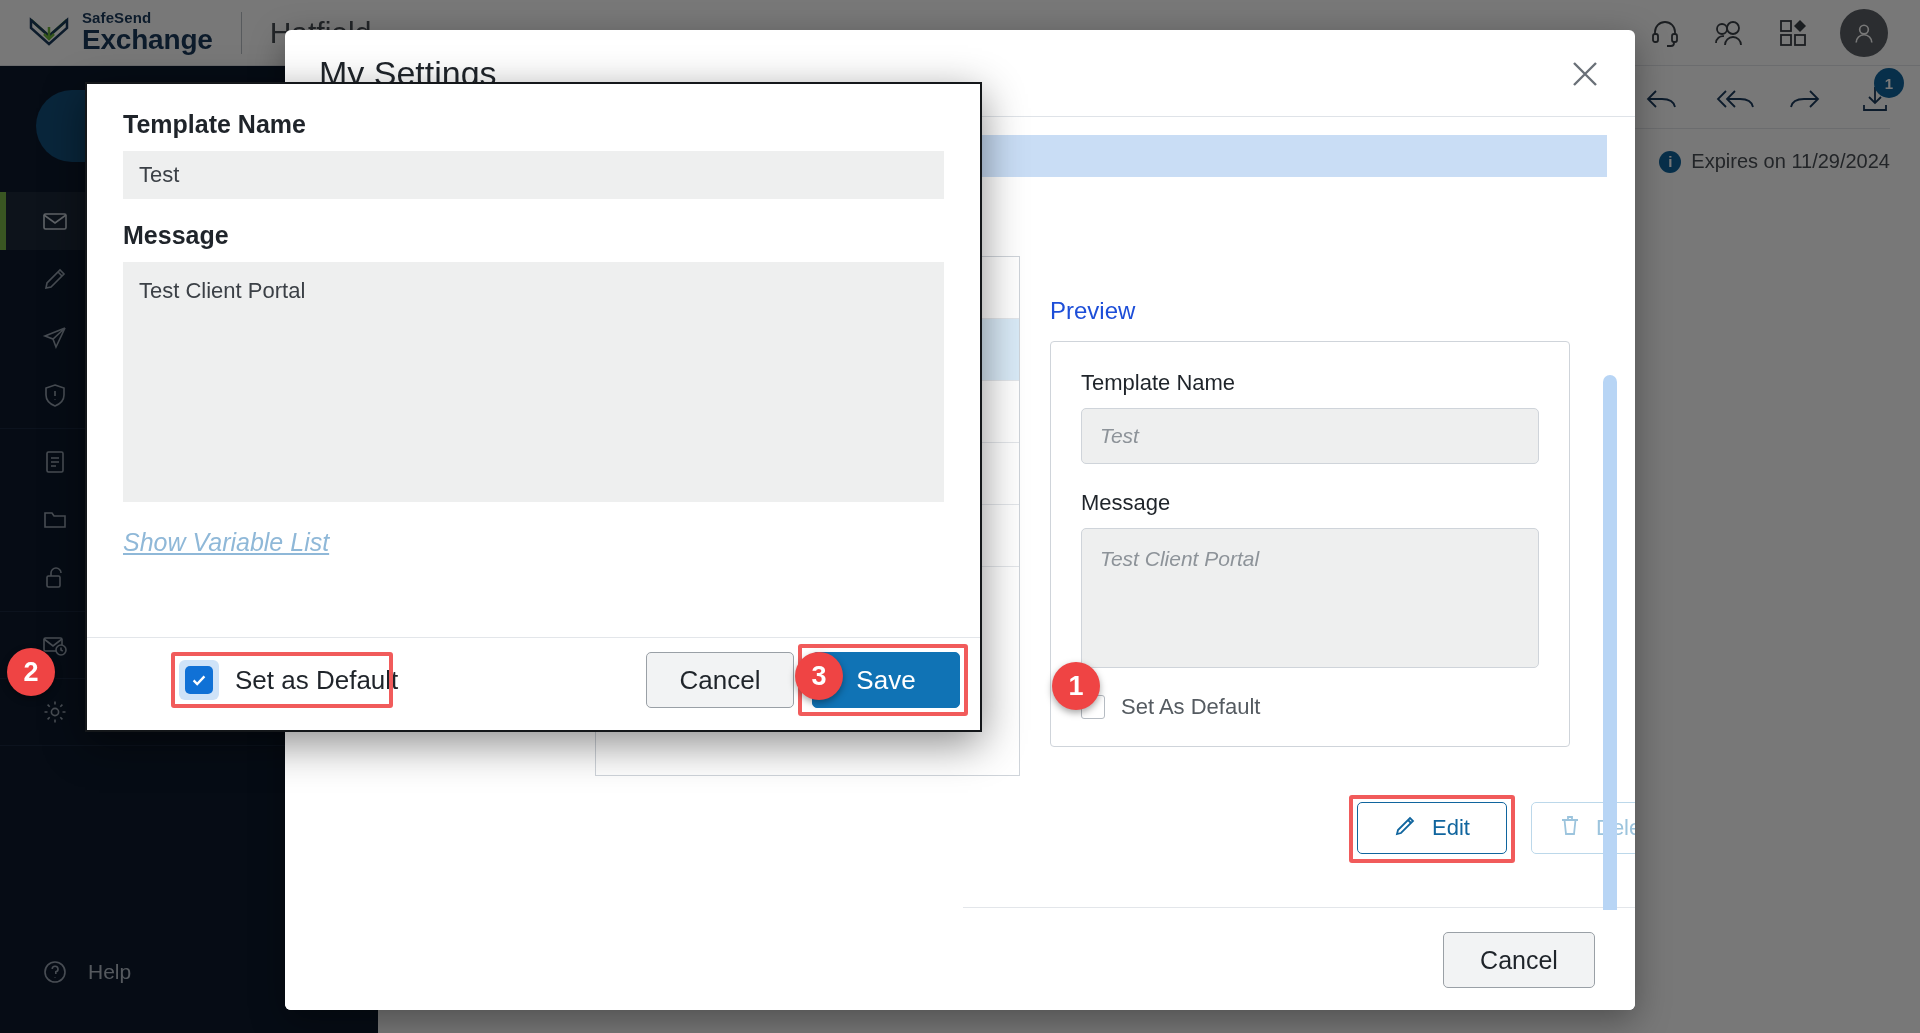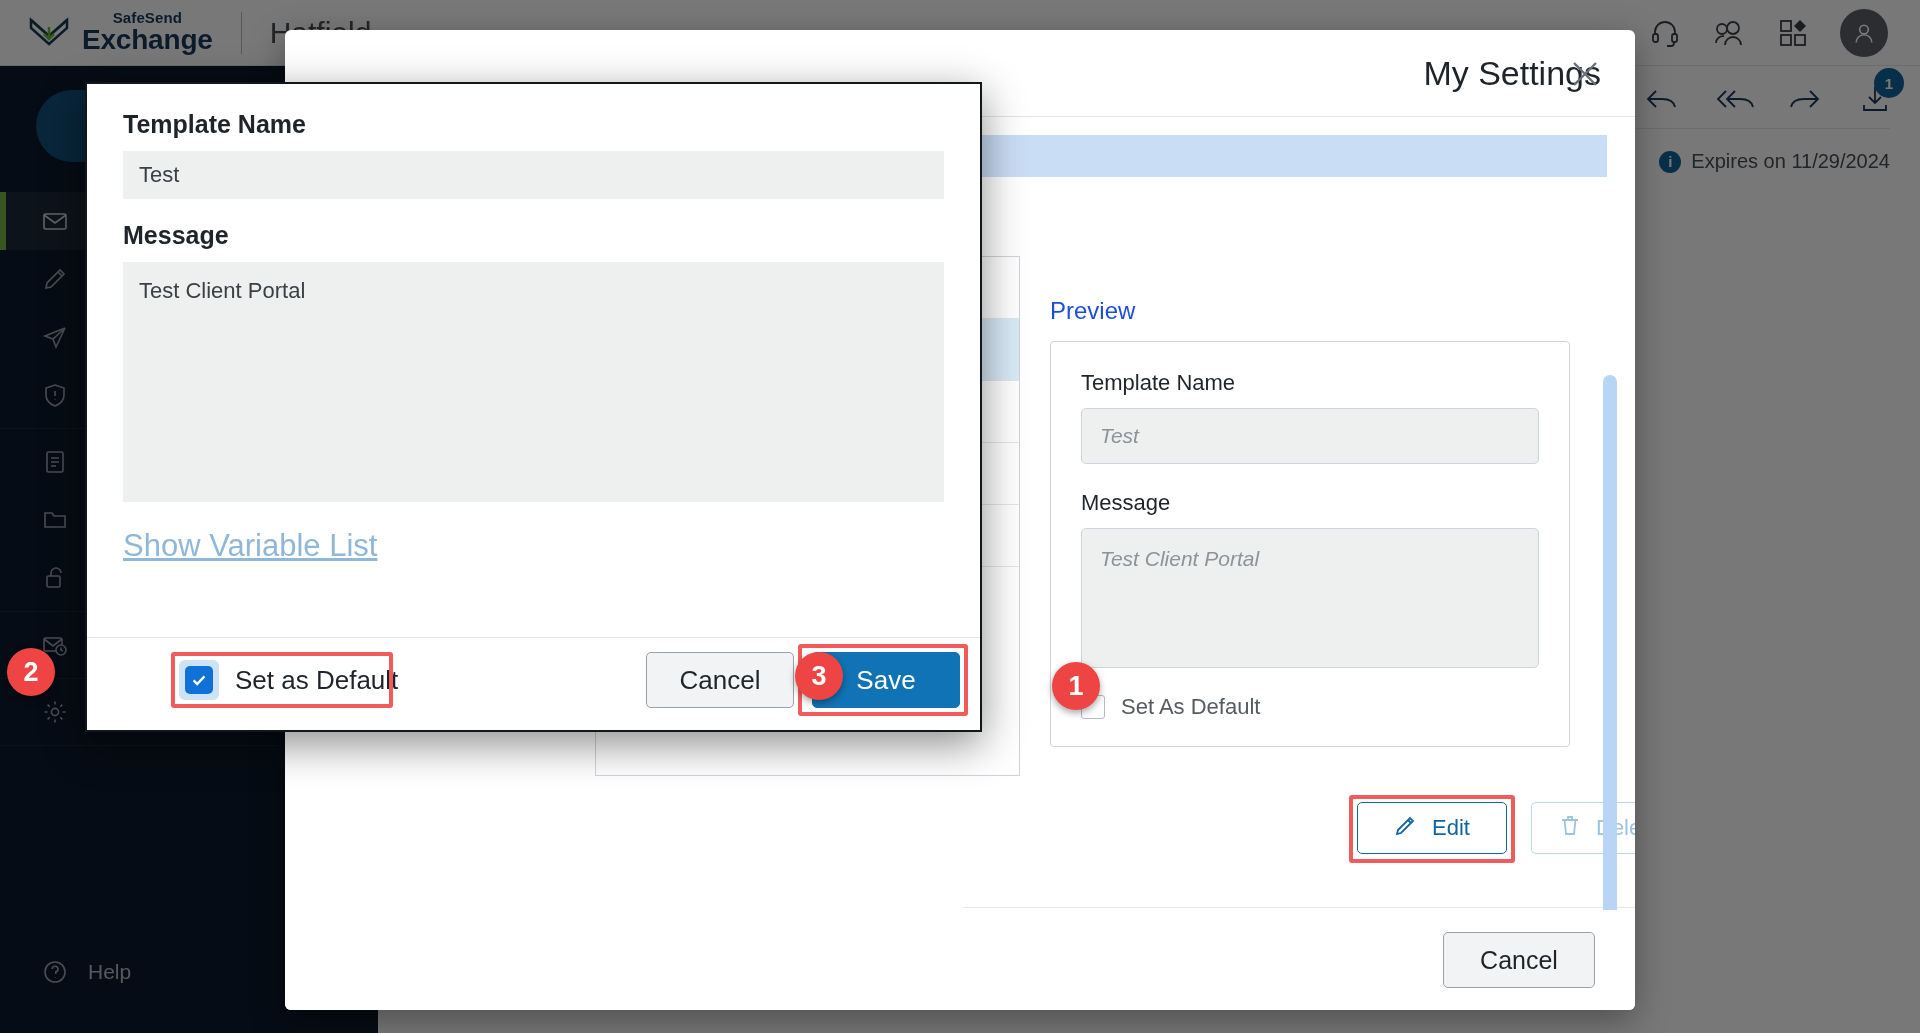--- a/index.html
+++ b/index.html
@@ -18,21 +18,21 @@
 
   
   #top-bar {
     position: absolute; top: 0; left: 0; width: 1920px; height: 66px;
     background: #ffffff;
     display: flex; align-items: center;
     border-bottom: 1px solid #e3e6ea;
   }
   .brand-wrap { display: flex; align-items: center; padding-left: 28px; gap: 12px; }
   .brand-mark { width: 42px; height: 34px; }
-  .brand-text { line-height: 1.02; text-align: center; }
+  .brand-text { line-height: 1.02; }
   .brand-top { font-size: 15px; color: #1b3a5c; font-weight: 700; letter-spacing: .1px; }
   .brand-bottom { font-size: 28px; color: #1b3a5c; font-weight: 700; letter-spacing: -.2px; margin-top: -2px;}
   .brand-sep { width: 1px; height: 42px; background: #b9bfc6; margin: 0 28px; }
   .company-name { font-size: 30px; color: #4a4f55; font-weight: 400; }
   .top-right { margin-left: auto; display: flex; align-items: center; gap: 30px; padding-right: 32px; }
   .tb-icon { width: 34px; height: 34px; color: #3b4046; display:flex; align-items:center; justify-content:center;}
   .avatar-circle {
     width: 48px; height: 48px; border-radius: 50%; background: #5b6066;
     display: flex; align-items: center; justify-content: center; color: #fff;
   }
@@ -94,21 +94,21 @@
 
   
   #settings-modal {
     position: absolute; left: 285px; top: 30px; width: 1350px; height: 980px;
     background: #ffffff; border-radius: 6px;
     box-shadow: 0 10px 34px rgba(0,0,0,.35);
     overflow: hidden;
   }
   #settings-modal .sm-head {
     height: 86px; display: flex; align-items: center;
-    padding: 0 34px; position: relative; justify-content: flex-end;
+    padding: 0 34px; position: relative;
   }
   .sm-title { font-size: 34px; color: #1f242a; font-weight: 400; }
   .sm-close {
     position: absolute; right: 28px; top: 22px;
     width: 44px; height: 44px; color: #6a7078;
     display: flex; align-items: center; justify-content: center;
   }
   .sm-divider { height: 1px; background: #dfe3e8; }
 
   .sm-body { position: relative; height: 795px; }
@@ -221,21 +221,21 @@
   .ed-input {
     width: 100%; height: 48px; background: #eeefef; border: none;
     font-size: 22px; color: #3b4046; display: flex; align-items: center;
     padding: 0 16px; margin-bottom: 22px;
   }
   .ed-textarea {
     width: 100%; height: 240px; background: #eeefef; border: none;
     font-size: 22px; color: #3b4046; padding: 16px; margin-bottom: 26px;
   }
   .ed-link {
-    font-size: 31px; color: #8fb8d8; text-decoration: underline; display: inline-block;
+    font-size: 25px; color: #8fb8d8; text-decoration: underline; display: inline-block; font-style: italic;
   }
   .ed-foot-divider { position: absolute; left: 0; right: 0; bottom: 92px; height: 1px; background: #e3e6ea; }
   .ed-foot { position: absolute; left: 0; right: 0; bottom: 0; height: 92px; }
   .ed-check-row {
     position: absolute; left: 92px; top: 22px;
     display: flex; align-items: center; gap: 16px;
   }
   .cb-focus {
     width: 40px; height: 40px; border-radius: 6px; background: #cfe3f8;
     display: flex; align-items: center; justify-content: center;

